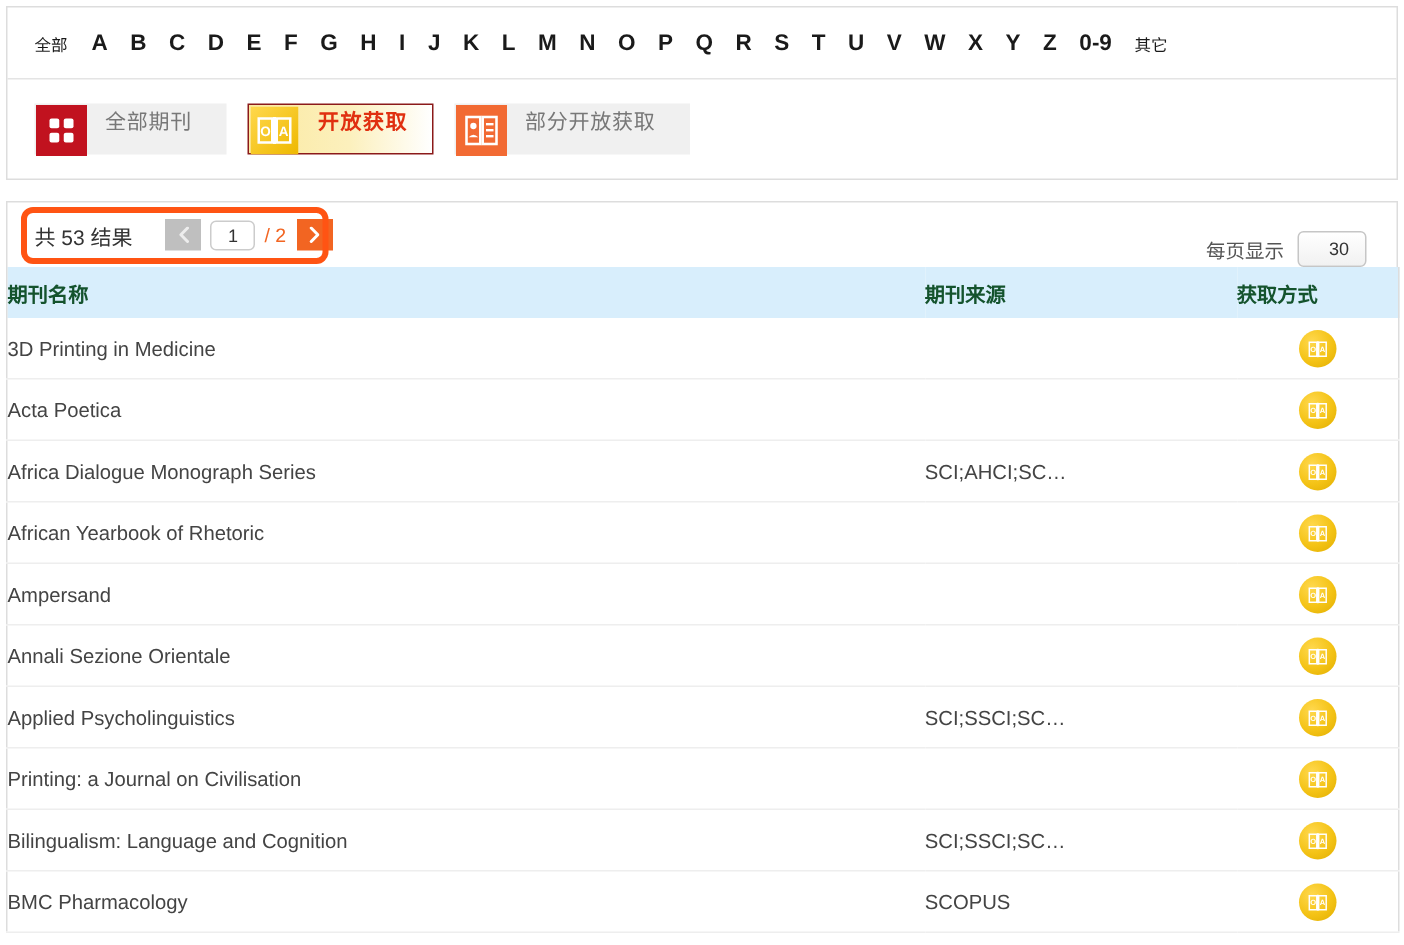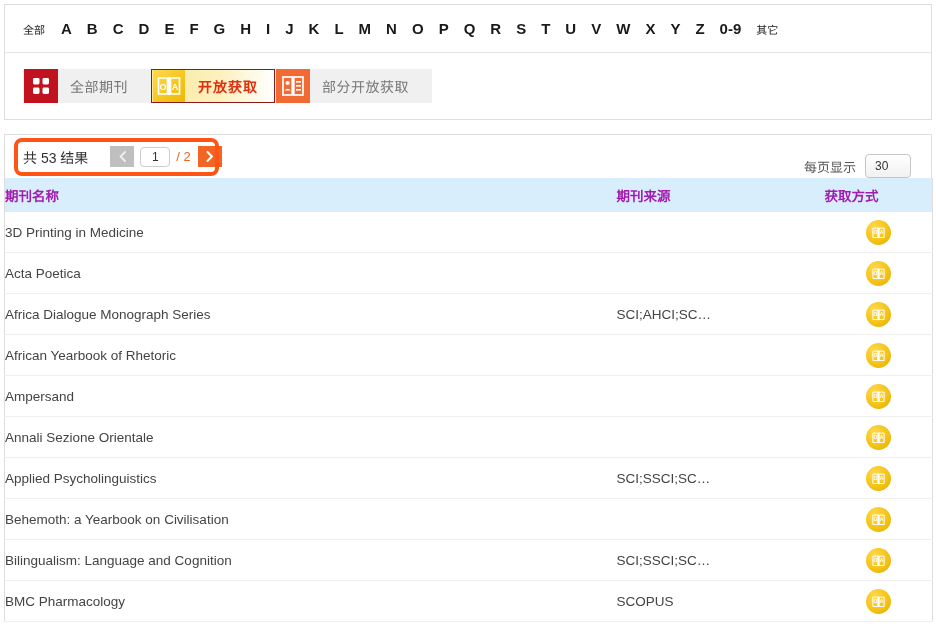--- a/index.html
+++ b/index.html
@@ -50,23 +50,23 @@
 
   .filter-bar {
     height: 66px;
     display: flex;
     align-items: center;
     padding: 0 18px;
     box-sizing: border-box;
   }
   .filter-btn {
     display: flex;
-    align-items: center;
     height: 34px;
     background: #f0f0f0;
+    margin-right: 14px;
     padding-right: 22px;
     box-sizing: border-box;
     cursor: pointer;
     border: 1px solid transparent;
     position: relative;
   }
   .filter-btn.selected {
     background: linear-gradient(to right, #fbe9a0 0%, #fcf0bd 55%, #ffffff 100%);
     border: 1px solid #8b1a1a;
     padding-right: 16px;
@@ -180,21 +180,21 @@
   }
   .perpage-select {
     width: 46px;
     height: 24px;
     border: 1px solid #c6c6c6;
     border-radius: 4px;
     background: linear-gradient(to bottom,#ffffff 0%,#f1f1f1 100%);
     display: flex;
     align-items: center;
     justify-content: space-between;
-    padding: 0 9px;
+    padding: 0 20px;
     box-sizing: border-box;
     cursor: pointer;
     font-size: 12px;
     color: #333;
     gap: 46px;
   }
   .spin { display: flex; flex-direction: column; line-height: 5px; font-size: 8px; color:#555; }
 
   
   .jtable {
@@ -204,21 +204,21 @@
     border-collapse: collapse;
     width: calc(100% - 8px);
     table-layout: fixed;
     background: #fff;
   }
   .jtable thead th {
     background: #d8eefc;
     height: 34px;
     font-size: 13.5px;
     font-weight: 700;
-    color: #a21caf;
+    color: #14532d;
     text-align: left;
     padding: 0;
     border: none;
   }
   .th-name   { padding-left: 40px; }
   .th-source { padding-left: 0; }
   .th-access { padding-left: 0; }
 
   .jtable tbody td {
     height: 40px;
@@ -462,21 +462,21 @@
         <td class="td-access"><span class="oa-circle">
             <svg width="15" height="15" viewBox="0 0 24 24">
               <path d="M3 5 h8 v15 h-8 z M13 5 h8 v15 h-8 z" fill="none" stroke="#fff" stroke-width="1.6"></path>
               <rect x="11" y="4" width="2" height="17" fill="#fff"></rect>
               <text x="7" y="15" font-family="Liberation Sans, sans-serif" font-size="8" font-weight="bold" fill="#fff" text-anchor="middle">O</text>
               <text x="17" y="15" font-family="Liberation Sans, sans-serif" font-size="8" font-weight="bold" fill="#fff" text-anchor="middle">A</text>
             </svg>
           </span></td>
       </tr>
       <tr>
-        <td class="td-name">Behemoth: a Yearbook on Civilisation</td>
+        <td class="td-name">Printing: a Journal on Civilisation</td>
         <td class="td-source"></td>
         <td class="td-access"><span class="oa-circle">
             <svg width="15" height="15" viewBox="0 0 24 24">
               <path d="M3 5 h8 v15 h-8 z M13 5 h8 v15 h-8 z" fill="none" stroke="#fff" stroke-width="1.6"></path>
               <rect x="11" y="4" width="2" height="17" fill="#fff"></rect>
               <text x="7" y="15" font-family="Liberation Sans, sans-serif" font-size="8" font-weight="bold" fill="#fff" text-anchor="middle">O</text>
               <text x="17" y="15" font-family="Liberation Sans, sans-serif" font-size="8" font-weight="bold" fill="#fff" text-anchor="middle">A</text>
             </svg>
           </span></td>
       </tr>

